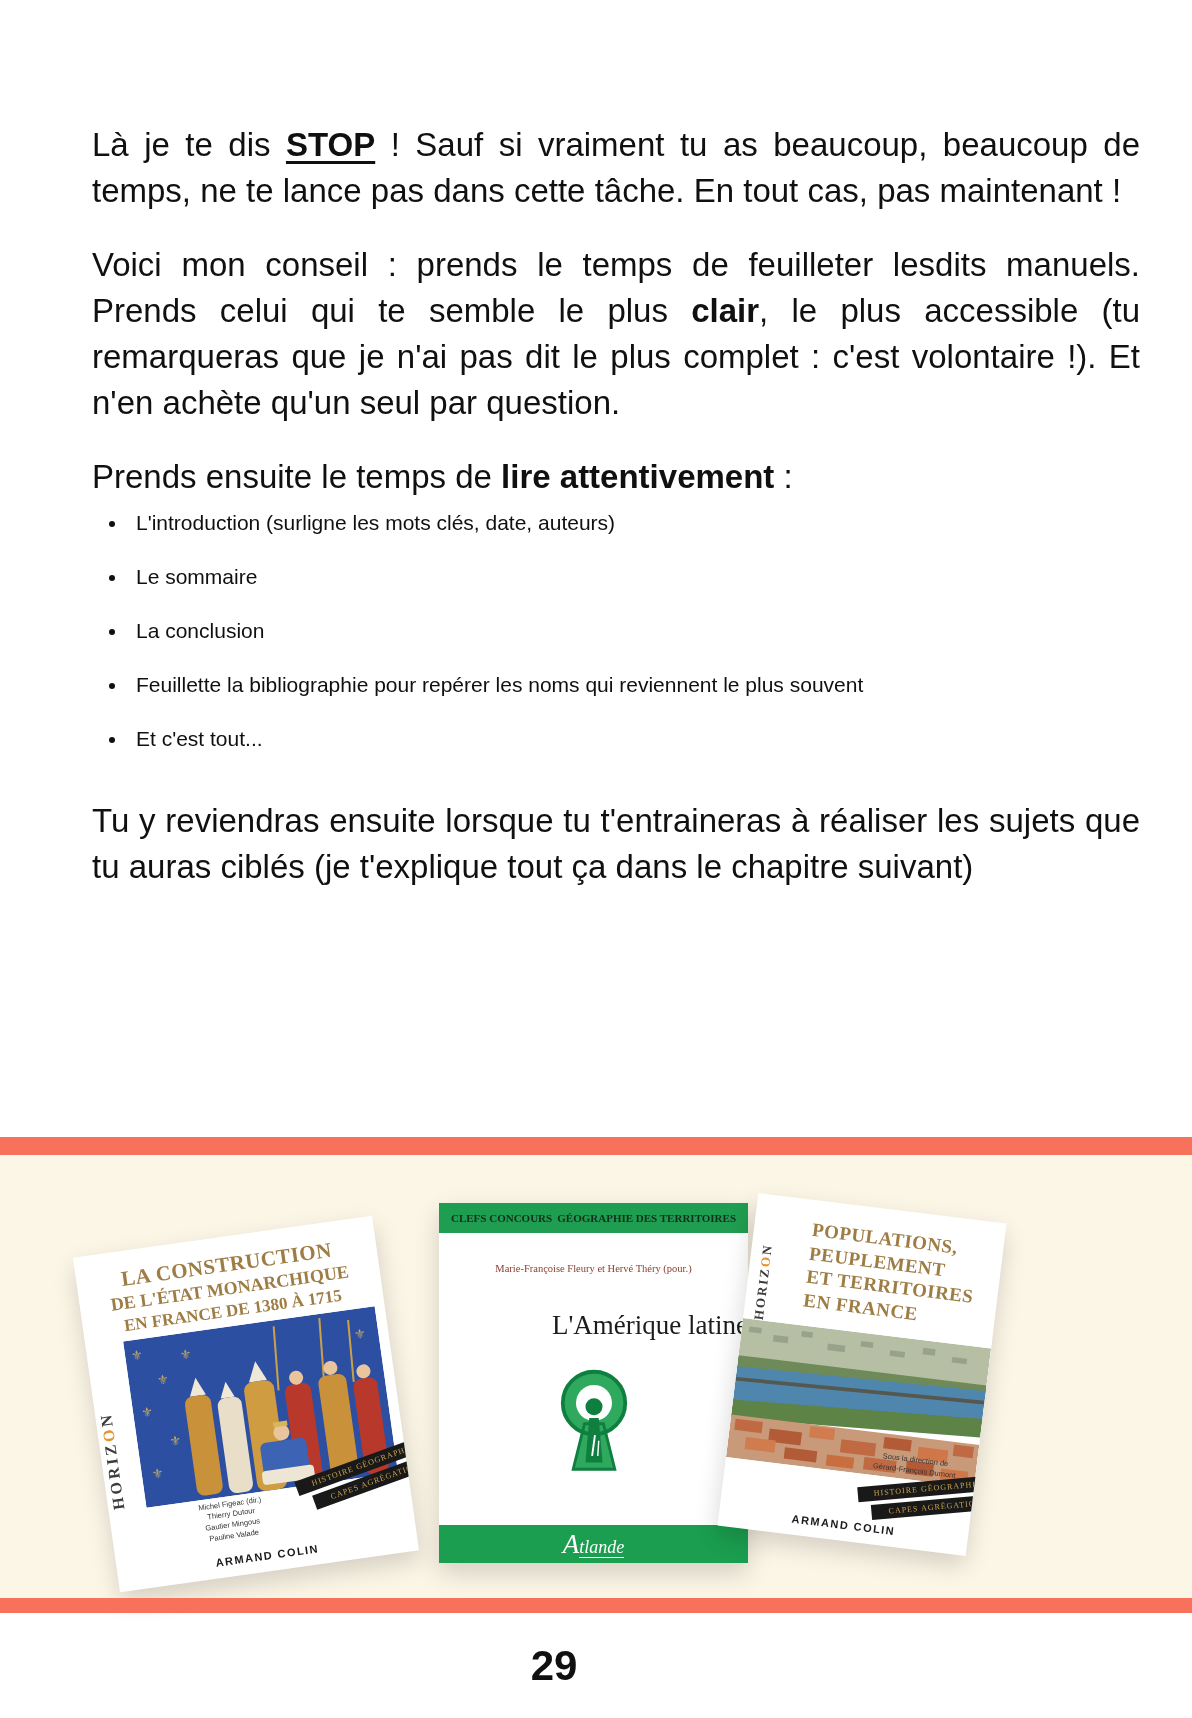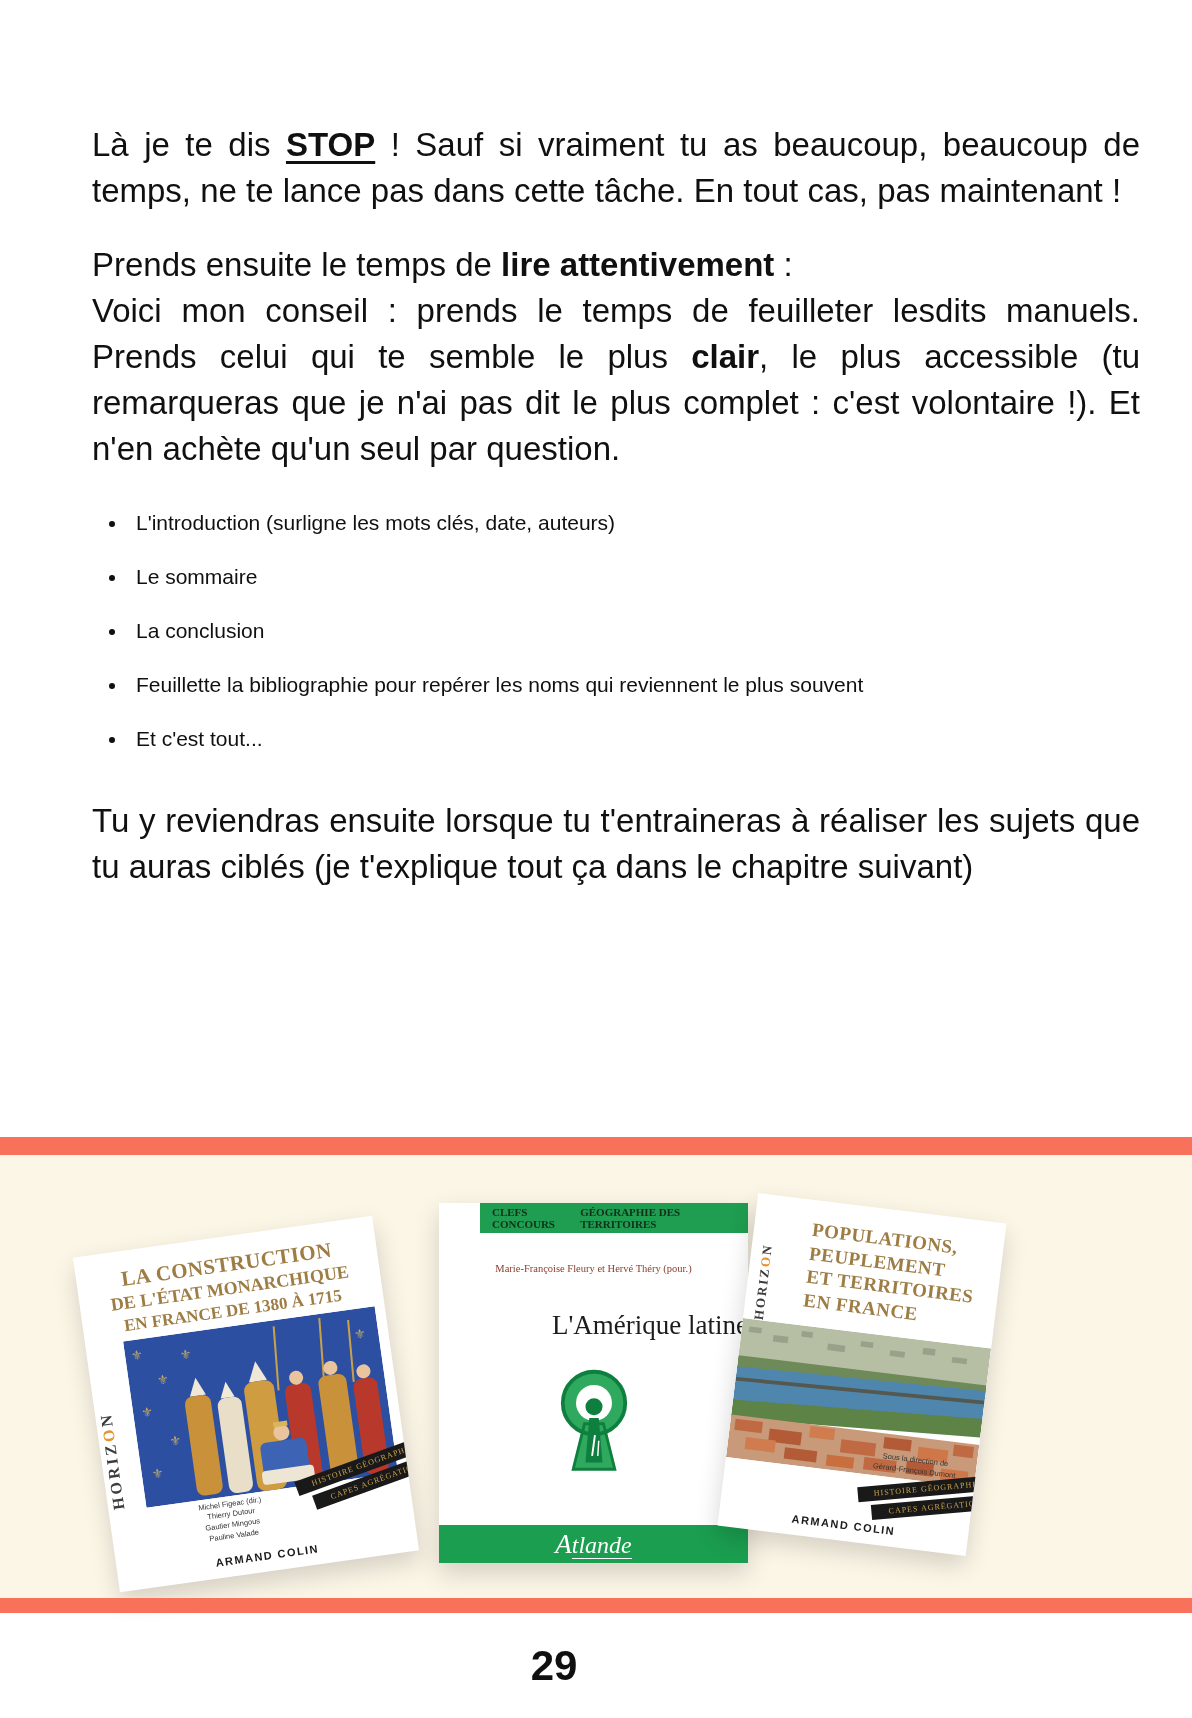--- a/index.html
+++ b/index.html
@@ -47,51 +47,51 @@
   .bl-horizon { left:2px; top:92px; height:164px; font-size:16px; }
   .bl-art { position:absolute; left:38px; top:90px; right:10px; height:168px; }
   .bl-art svg { width:100%; height:100%; display:block; }
   .bl-ribbons { right:-28px; top:238px; }
   .bl-authors { position:absolute; left:0; right:60px; bottom:34px; text-align:center;
                 font-size:7.5px; line-height:1.45; color:#333; }
 
   
   .book-mid { left:439px; top:48px; width:309px; height:360px; display:flex; flex-direction:column; }
   .bm-band-top { height:30px; background:#1f9d50; display:flex; justify-content:space-between; align-items:center;
-                 padding:0 12px; font-family:"Liberation Serif", serif; font-weight:700; font-size:11px; color:#12301b;margin-left:41px; }
+                 padding:0 12px; font-family:"Liberation Serif", serif; font-weight:700; font-size:11px; color:#12301b; }
   .bm-authors { margin-top:30px; text-align:center; font-family:"Liberation Serif", serif; font-size:10.5px; color:#8d3b2b; }
   .bm-title { margin-top:36px; text-align:right; font-family:"Liberation Serif", serif; font-size:27px; color:#1c1c1c; }
   .bm-key { margin-top:26px; display:flex; justify-content:center; }
   .bm-band-bottom { margin-top:auto; height:38px; background:#1b9e4f; display:flex; align-items:center; justify-content:center; }
   .atl { color:#fff; font-family:"Liberation Serif", serif; font-style:italic; }
   .atl-a { font-size:27px; }
-  .atl-rest { font-size:24px; border-bottom:1.5px solid #fff; padding-bottom:0; }
+  .atl-rest { font-size:18px; border-bottom:1.5px solid #fff; padding-bottom:0; }
 
   
   .book-right { left:737px; top:52px; width:250px; height:335px; transform:rotate(7deg); }
   .br-title { margin:18px 10px 0 58px; font-family:"Liberation Serif", serif; font-weight:700;
               color:#9e7d44; font-size:19px; line-height:1.24; letter-spacing:.5px; }
   .br-horizon { left:8px; top:30px; height:96px; font-size:13px; letter-spacing:2px; }
   .br-art { position:absolute; left:0; right:0; top:126px; height:140px; }
   .br-art svg { width:100%; height:100%; display:block; }
   .br-direction { position:absolute; right:20px; bottom:72px; font-size:7.5px; line-height:1.45;
                   text-align:center; color:#333; }
   .br-ribbons { right:-26px; bottom:36px; }
 </style>
 </head>
 <body>
 
 <div class="page">
 
   <div class="text-block">
     <p class="para"><span>Là je te dis </span><span class="bu">STOP</span><span> ! Sauf si vraiment tu as beaucoup, beaucoup de temps, ne te lance pas dans cette tâche. En tout cas, pas maintenant !</span></p>
 
+    <p class="para"><span>Voici mon conseil : prends le temps de feuilleter lesdits manuels. Prends celui qui te semble le plus </span><span class="b">clair</span><span>, le plus accessible (tu remarqueras que je n'ai pas dit le plus complet : c'est volontaire !). Et n'en achète qu'un seul par question.</span></p>
+
     <p class="para" style="margin-bottom:0;"><span>Prends ensuite le temps de </span><span class="b">lire attentivement</span><span> :</span></p>
-
-    <p class="para"><span>Voici mon conseil : prends le temps de feuilleter lesdits manuels. Prends celui qui te semble le plus </span><span class="b">clair</span><span>, le plus accessible (tu remarqueras que je n'ai pas dit le plus complet : c'est volontaire !). Et n'en achète qu'un seul par question.</span></p>
 
     <ul class="bullets">
       <li>L'introduction (surligne les mots clés, date, auteurs)</li>
       <li>Le sommaire</li>
       <li>La conclusion</li>
       <li>Feuillette la bibliographie pour repérer les noms qui reviennent le plus souvent</li>
       <li>Et c'est tout...</li>
     </ul>
 
     <p class="para">Tu y reviendras ensuite lorsque tu t'entraineras à réaliser les sujets que tu auras ciblés (je t'explique tout ça dans le chapitre suivant)</p>

